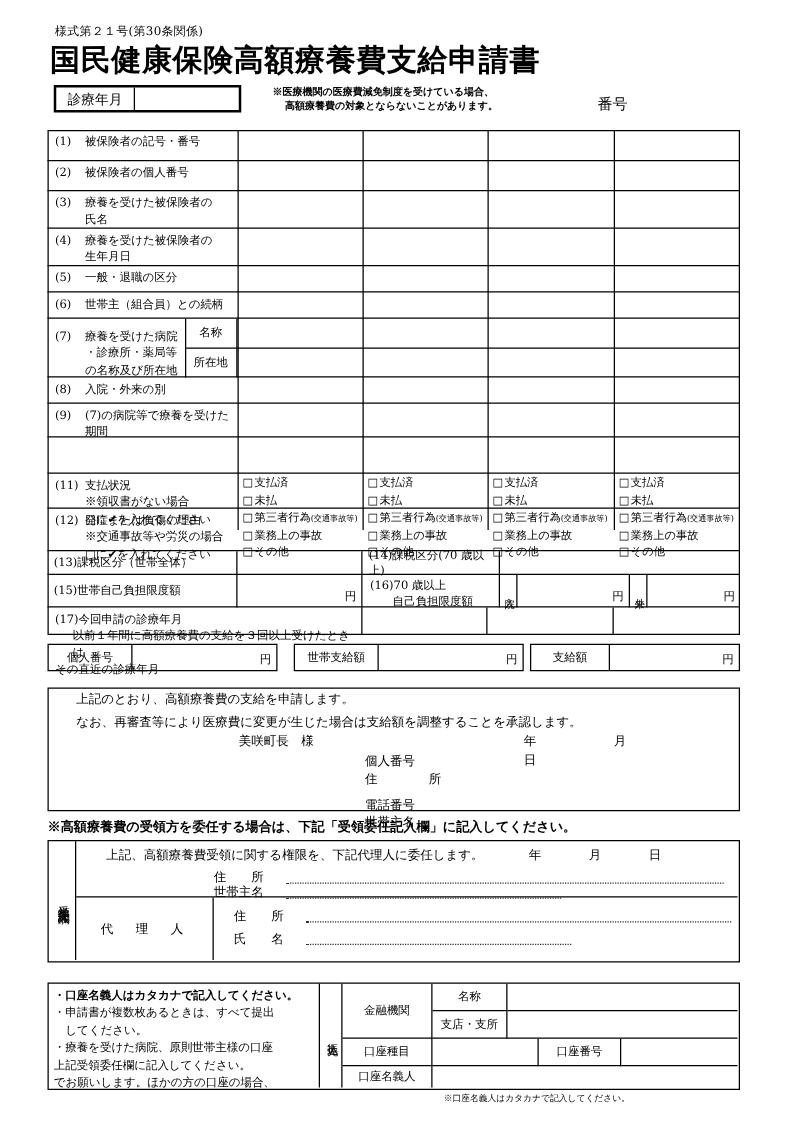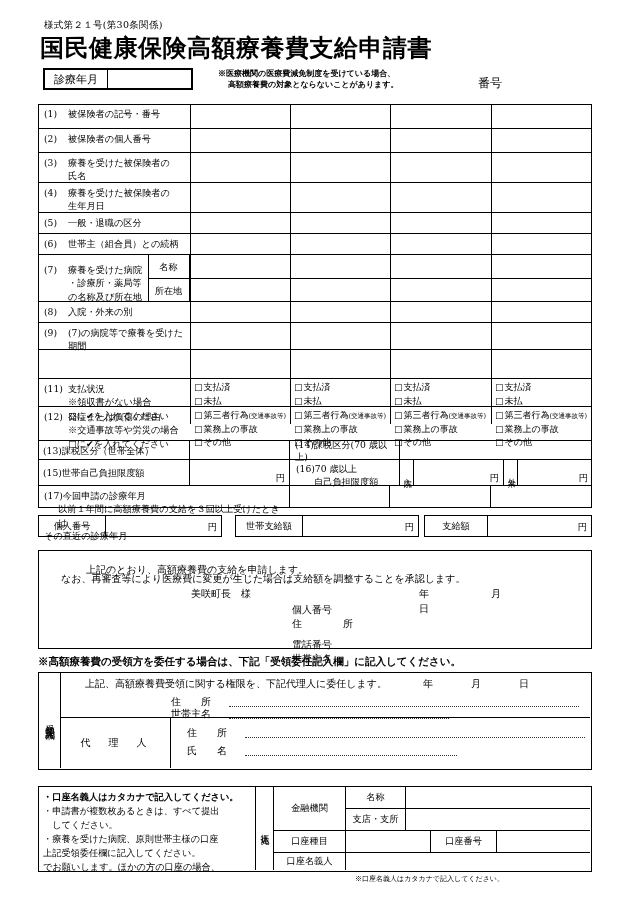--- a/index.html
+++ b/index.html
@@ -113,21 +113,21 @@
   
   .decl {
     position: absolute;
     left: 38px; top: 550px;
     width: 554px; height: 99px;
     border: 1.6px solid #000;
     box-sizing: border-box;
     font-size: 10px;
     line-height: 1.5;
   }
-  .decl-l1 { position: absolute; left: 22px; top: 11px; margin-left: 25px; }
+  .decl-l1 { position: absolute; left: 22px; top: 1px; }
   .decl-l2 { position: absolute; left: 22px; top: 20px; }
   .decl-mayor { position: absolute; left: 152px; top: 35px; }
   .decl-date { position: absolute; left: 380px; top: 35px; letter-spacing: 26px; }
   .decl-f1 { position: absolute; left: 253px; top: 51px; }
   .decl-f2 { position: absolute; left: 253px; top: 65px; letter-spacing: 7px; }
   .decl-f3 { position: absolute; left: 253px; top: 86px; }
   .decl-f4 { position: absolute; left: 253px; top: 100px; }
 
   .inin-note {
     position: absolute;

